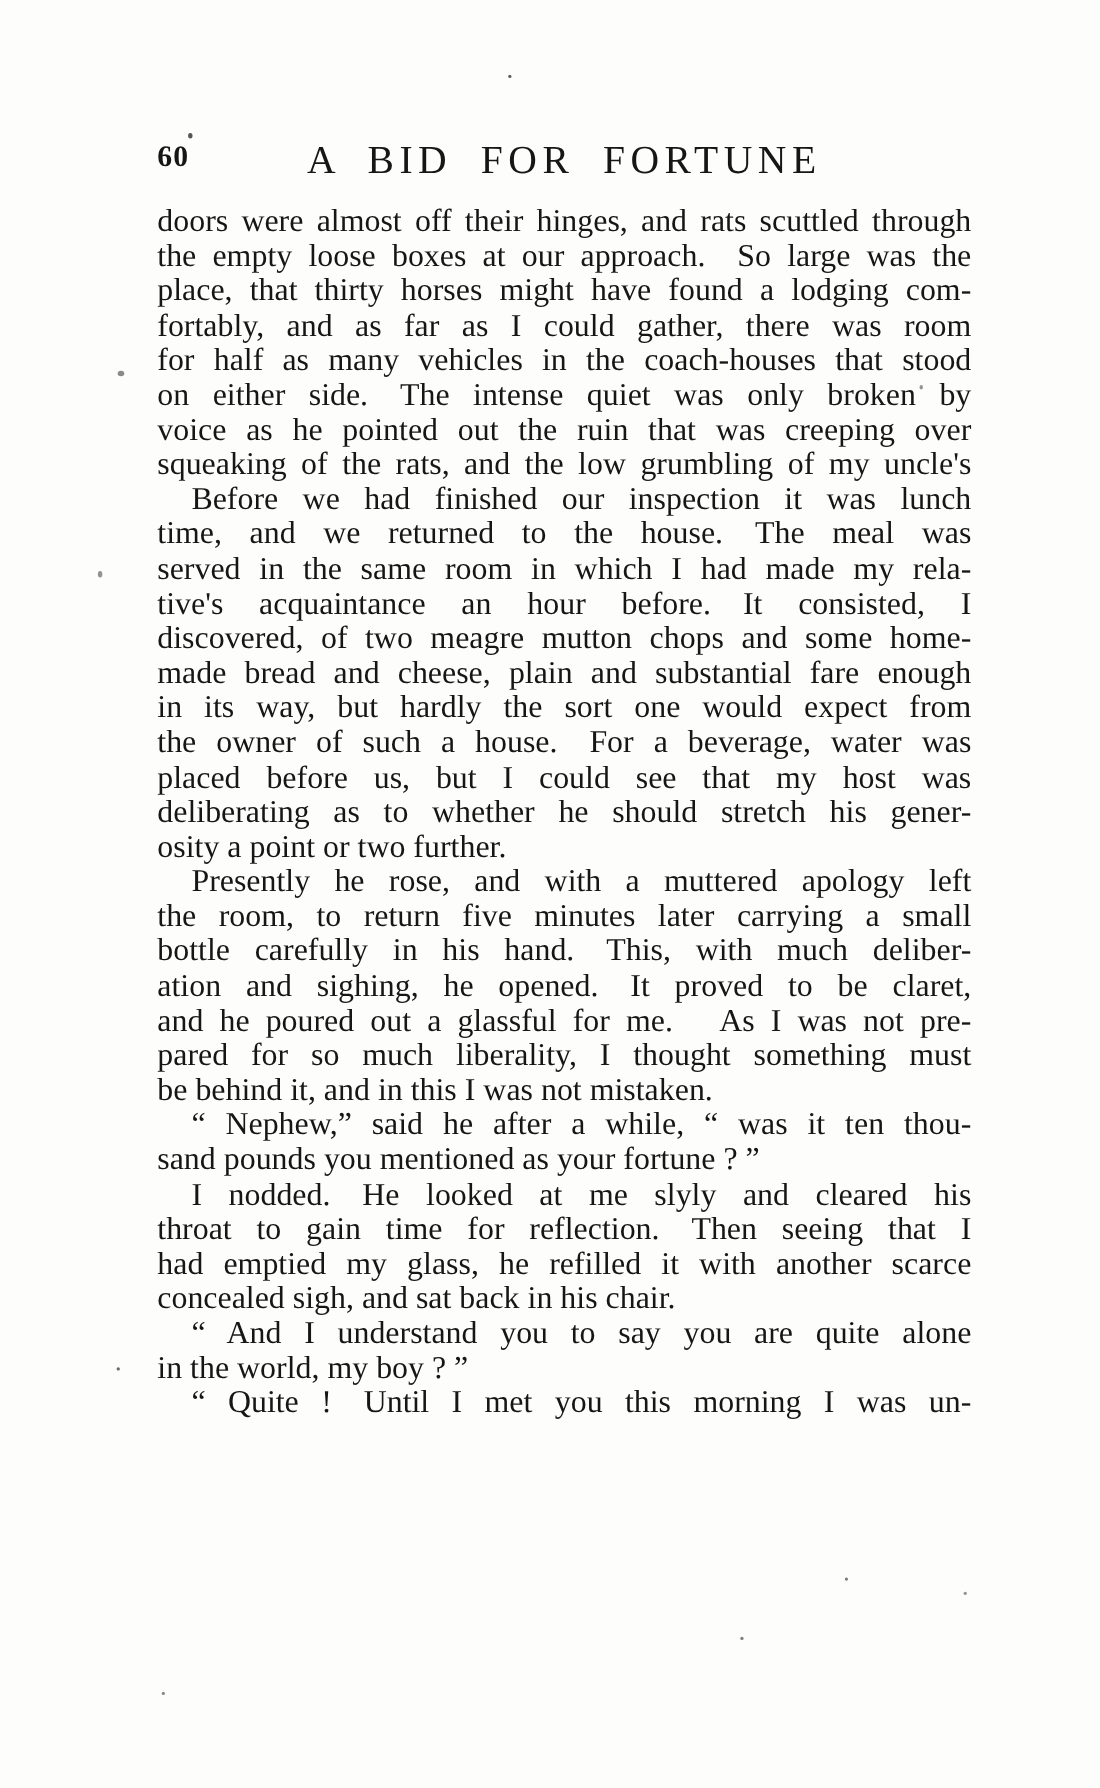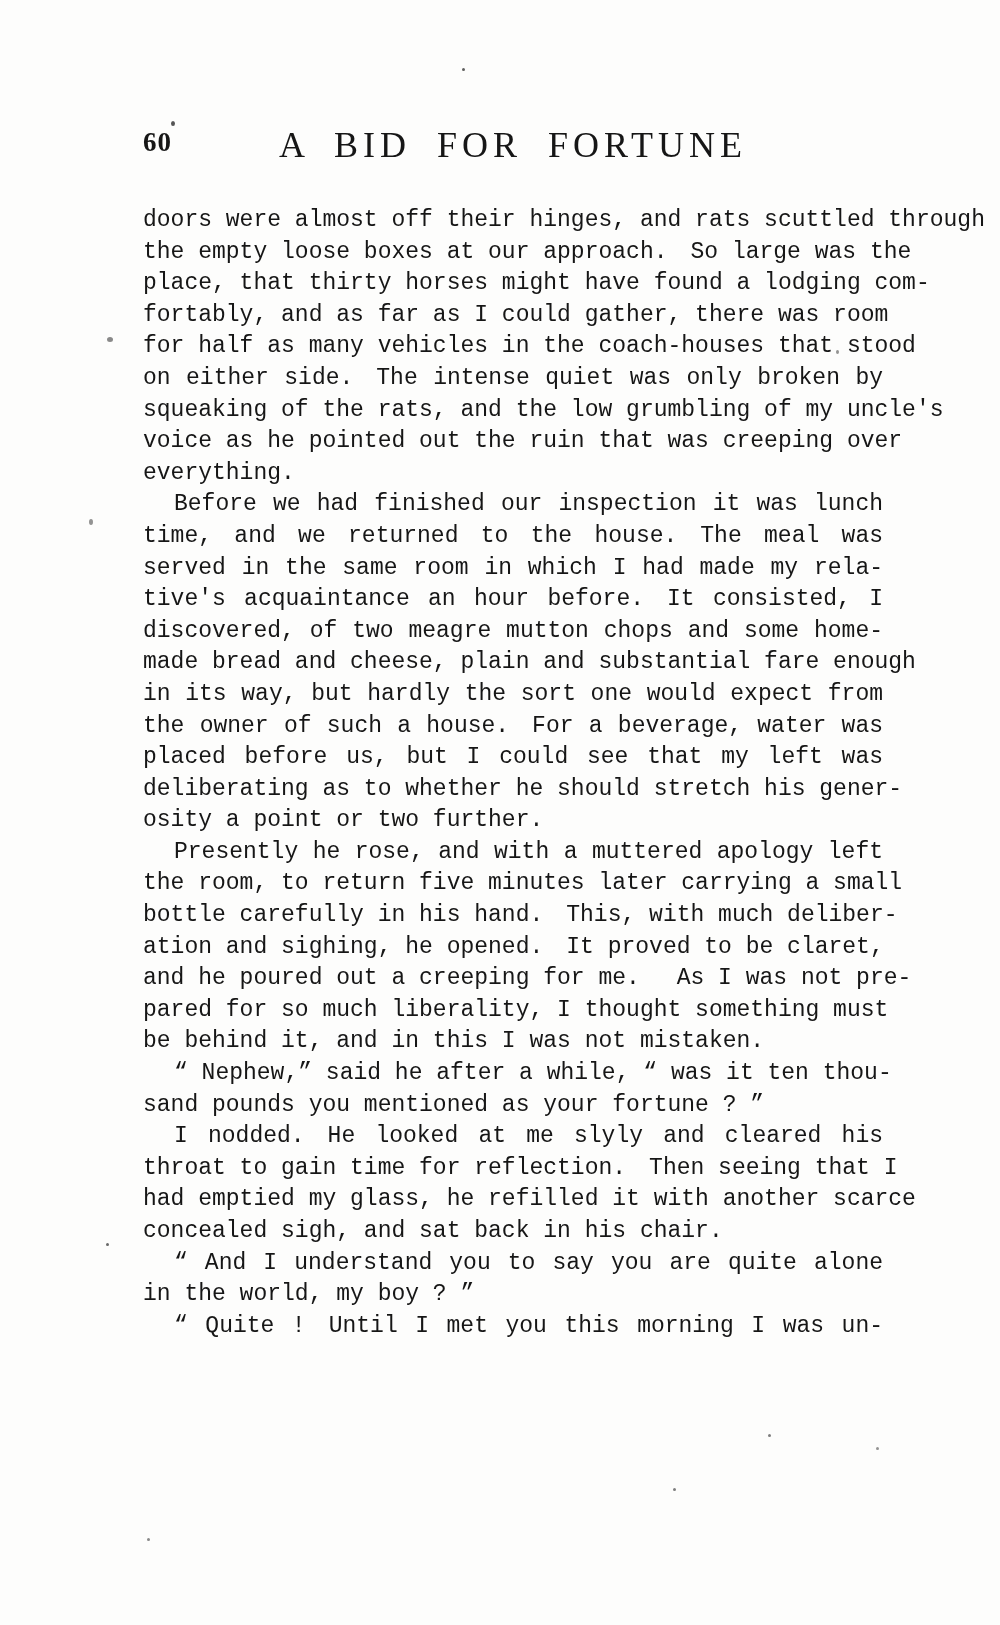--- a/index.html
+++ b/index.html
@@ -34,25 +34,24 @@
     top: 0;
     text-align: center;
     font-size: 36px;
     letter-spacing: 5px;
     word-spacing: 12px;
     white-space: nowrap;
   }
   .text-block {
     position: absolute;
     left: 143px;
-    top: 205px;
+    top: 186px;
     width: 740px;
-    font-size: 23px;
+    font-size: 29px;
     line-height: 31.6px;
-    font-family: Liberation Mono, monospace;
   }
   .line {
     white-space: nowrap;
     text-align: justify;
     text-align-last: justify;
     height: 31.6px;
   }
   .line.flush {
     text-align-last: left;
   }
@@ -75,39 +74,38 @@
     <div class="running-title">A BID FOR FORTUNE</div>
   </div>
 
   <div class="text-block">
       <div class="line">doors were almost off their hinges, and rats scuttled through</div>
       <div class="line">the empty loose boxes at our approach. So large was the</div>
       <div class="line">place, that thirty horses might have found a lodging com-</div>
       <div class="line">fortably, and as far as I could gather, there was room</div>
       <div class="line">for half as many vehicles in the coach-houses that stood</div>
       <div class="line">on either side. The intense quiet was only broken by</div>
+      <div class="line">voice as he pointed out the ruin that was creeping over</div>
       <div class="line">squeaking of the rats, and the low grumbling of my uncle's</div>
-      <div class="line">voice as he pointed out the ruin that was creeping over</div>
-      <div class="line flush">everything.</div>
       <div class="line indent">Before we had finished our inspection it was lunch</div>
       <div class="line">time, and we returned to the house. The meal was</div>
       <div class="line">served in the same room in which I had made my rela-</div>
       <div class="line">tive's acquaintance an hour before. It consisted, I</div>
       <div class="line">discovered, of two meagre mutton chops and some home-</div>
       <div class="line">made bread and cheese, plain and substantial fare enough</div>
       <div class="line">in its way, but hardly the sort one would expect from</div>
       <div class="line">the owner of such a house. For a beverage, water was</div>
-      <div class="line">placed before us, but I could see that my left was</div>
+      <div class="line">placed before us, but I could see that my host was</div>
       <div class="line">deliberating as to whether he should stretch his gener-</div>
       <div class="line flush">osity a point or two further.</div>
       <div class="line indent">Presently he rose, and with a muttered apology left</div>
       <div class="line">the room, to return five minutes later carrying a small</div>
       <div class="line">bottle carefully in his hand. This, with much deliber-</div>
       <div class="line">ation and sighing, he opened. It proved to be claret,</div>
-      <div class="line">and he poured out a creeping for me.  As I was not pre-</div>
+      <div class="line">and he poured out a glassful for me.  As I was not pre-</div>
       <div class="line">pared for so much liberality, I thought something must</div>
       <div class="line flush">be behind it, and in this I was not mistaken.</div>
       <div class="line indent">“ Nephew,” said he after a while, “ was it ten thou-</div>
       <div class="line flush">sand pounds you mentioned as your fortune ? ”</div>
       <div class="line indent">I nodded. He looked at me slyly and cleared his</div>
       <div class="line">throat to gain time for reflection. Then seeing that I</div>
       <div class="line">had emptied my glass, he refilled it with another scarce</div>
       <div class="line flush">concealed sigh, and sat back in his chair.</div>
       <div class="line indent">“ And I understand you to say you are quite alone</div>
       <div class="line flush">in the world, my boy ? ”</div>

